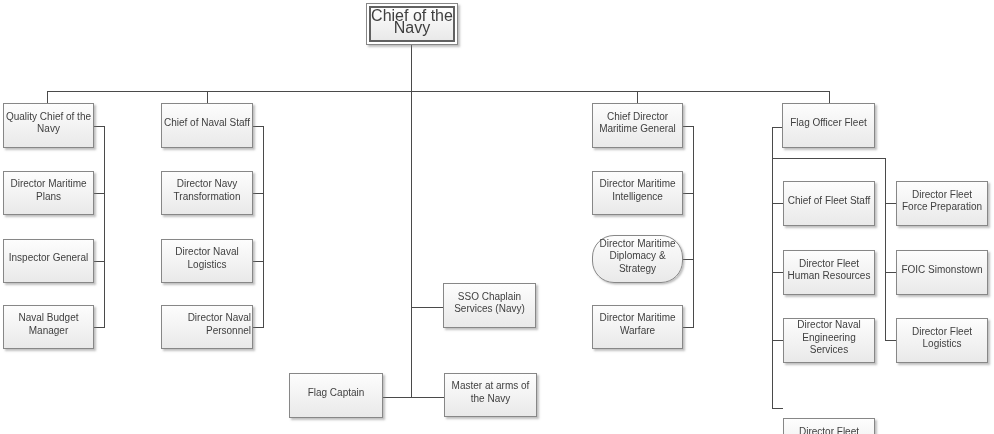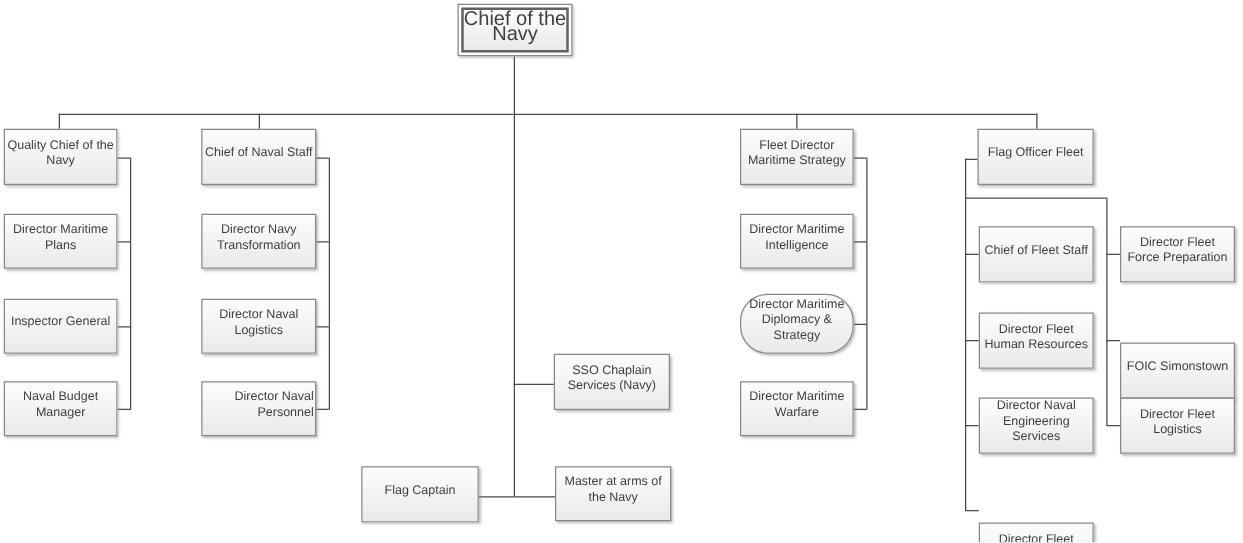--- a/index.html
+++ b/index.html
@@ -88,27 +88,27 @@
 
   <div class="node" style="left:161px;top:103px;width:92px;height:45px;">Chief of Naval Staff</div>
   <div class="node" style="left:161px;top:171px;width:92px;height:44px;">Director Navy Transformation</div>
   <div class="node" style="left:161px;top:239px;width:92px;height:44px;">Director Naval Logistics</div>
   <div class="node" style="left:161px;top:305px;width:92px;height:44px;text-align:right;">Director Naval Personnel</div>
 
   <div class="node" style="left:443px;top:283px;width:93px;height:45px;">SSO Chaplain Services (Navy)</div>
   <div class="node" style="left:289px;top:373px;width:94px;height:45px;">Flag Captain</div>
   <div class="node" style="left:444px;top:373px;width:93px;height:44px;">Master at arms of the Navy</div>
 
-  <div class="node" style="left:592px;top:103px;width:91px;height:45px;">Fleet Director Maritime Strategy</div>
+  <div class="node" style="left:592px;top:103px;width:91px;height:45px;">Chief Director Maritime General</div>
   <div class="node" style="left:592px;top:171px;width:91px;height:44px;">Director Maritime Intelligence</div>
   <div class="node" style="left:592px;top:235px;width:91px;height:48px;border-radius:22px;">Director Maritime Diplomacy &amp; Strategy</div>
   <div class="node" style="left:592px;top:305px;width:91px;height:44px;">Director Maritime Warfare</div>
 
   <div class="node" style="left:782px;top:103px;width:93px;height:45px;">Flag Officer Fleet</div>
   <div class="node" style="left:783px;top:181px;width:92px;height:45px;">Chief of Fleet Staff</div>
   <div class="node" style="left:783px;top:250px;width:92px;height:45px;">Director Fleet Human Resources</div>
   <div class="node" style="left:783px;top:318px;width:92px;height:45px;">Director Naval Engineering Services</div>
   <div class="node" style="left:783px;top:386px;width:92px;height:45px;margin-top:32px;">Director Fleet Quality Assurance</div>
   <div class="node" style="left:896px;top:181px;width:92px;height:45px;">Director Fleet Force Preparation</div>
-  <div class="node" style="left:896px;top:250px;width:92px;height:45px;margin-top:24px;">FOIC Simonstown</div>
+  <div class="node" style="left:896px;top:250px;width:92px;height:45px;">FOIC Simonstown</div>
   <div class="node" style="left:896px;top:318px;width:92px;height:45px;">Director Fleet Logistics</div>
 
 </div>
 
 </body></html>

